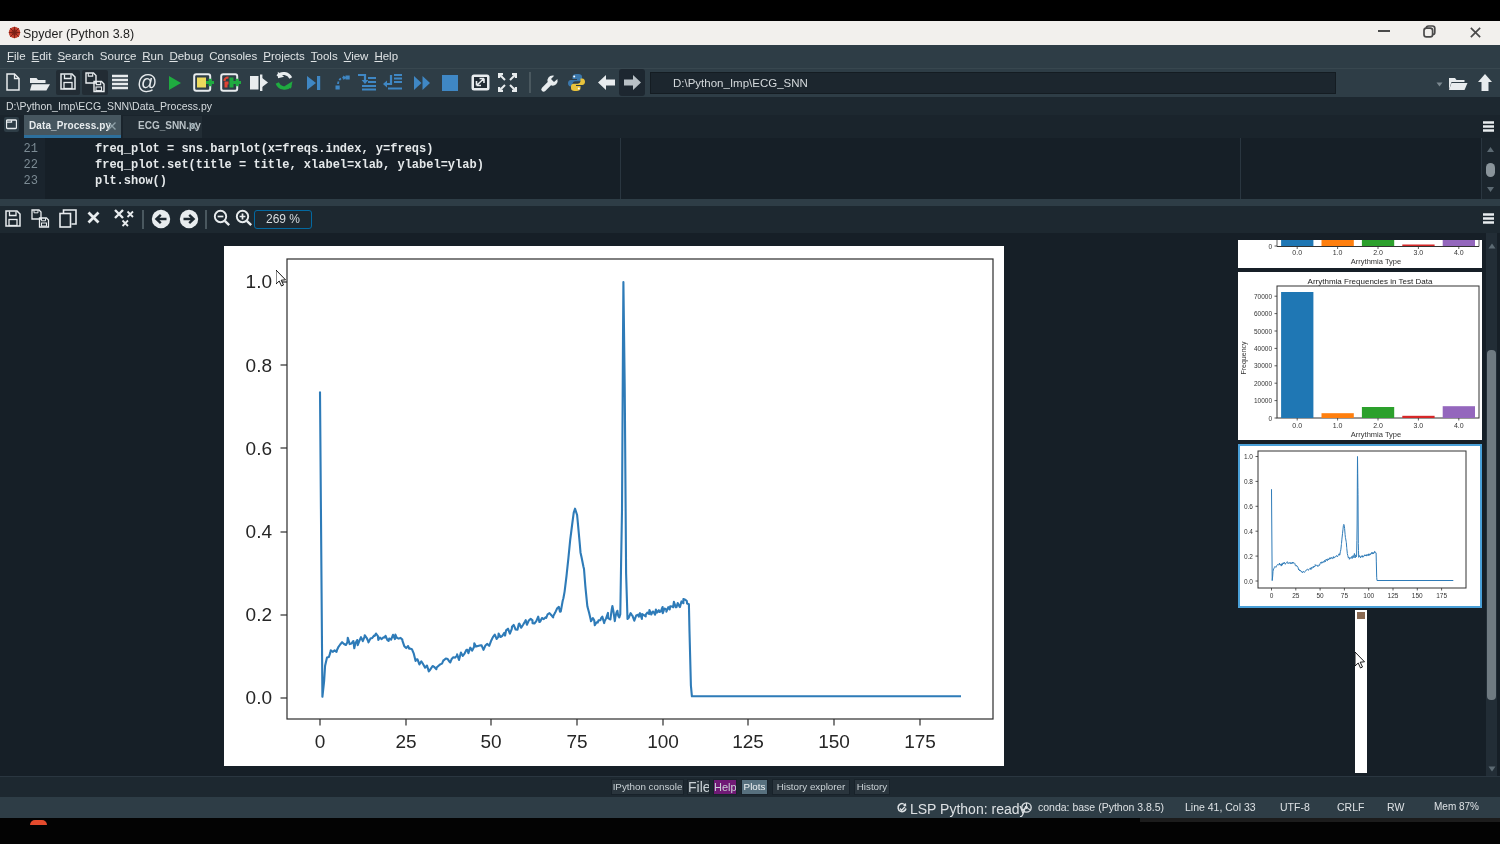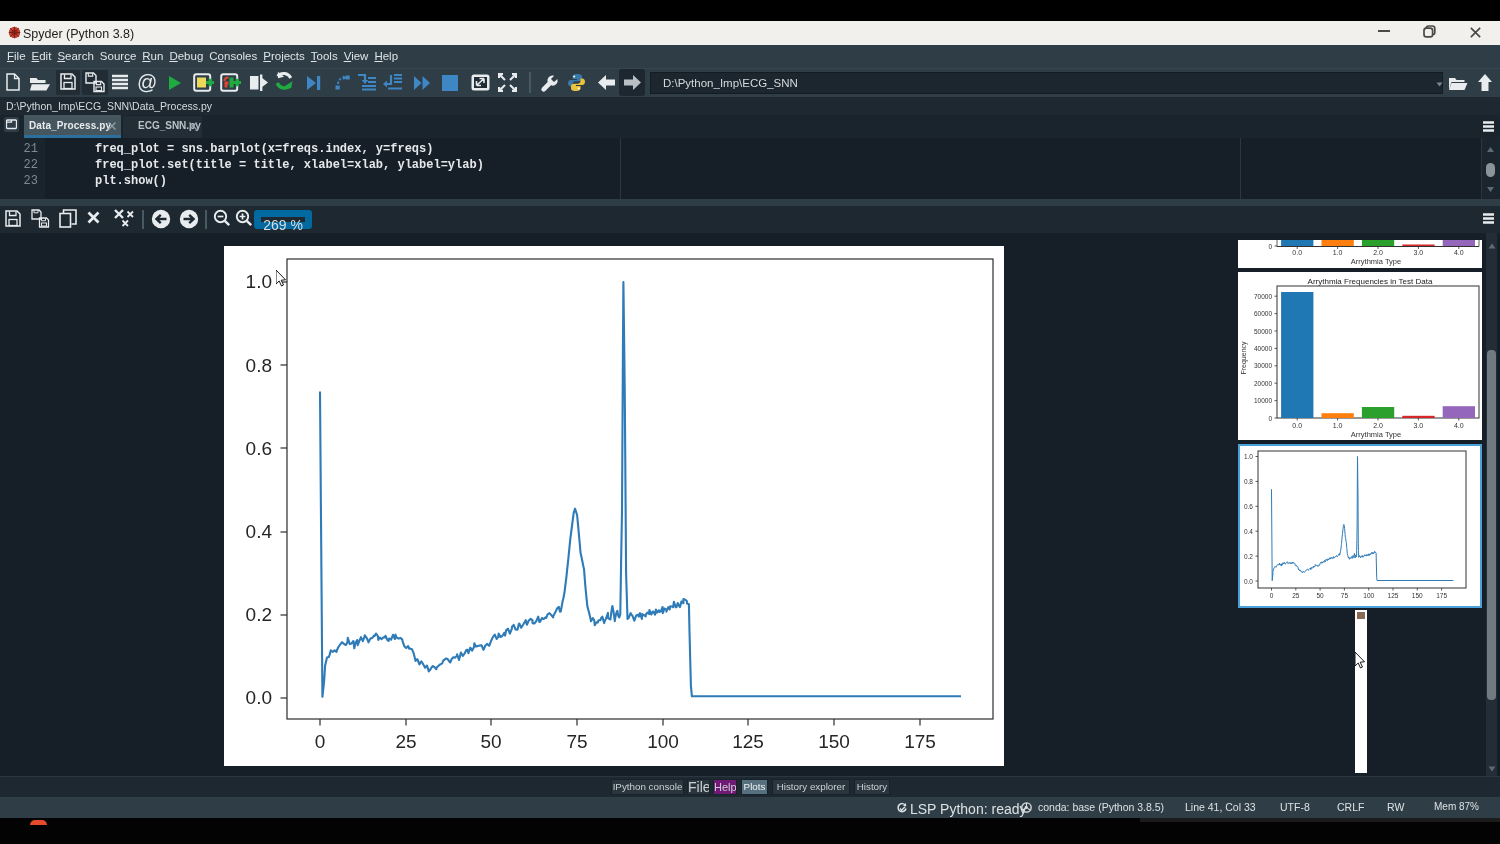--- a/index.html
+++ b/index.html
@@ -124,21 +124,21 @@
     <path d="M9.5 18 c2.5 0 4 -1 4 -2.8 V13 H9 v-1 h6.2 C17 12 18 10.7 18 8.8 c0-1.9-1-3.2-2.8-3.2 H13.5 V8 c0 1.6-1.4 2.8-3 2.8 h-4 C5.1 10.8 4 12 4 13.4 v1.8 C4 17 5.5 18 7.5 18 Z" fill="#e9c33c"></path>
     <circle cx="11.8" cy="15.5" r="1" fill="#fff"></circle>
   </svg>
 <svg class="abs" style="left:597px;top:74px" width="19" height="17" viewBox="0 0 19 17">
     <path d="M1 8.5 L9 1 V5.5 H18 V11.5 H9 V16 Z" fill="#e8ecee"></path>
   </svg>
 <div class="abs" style="left:619px;top:69px;width:26px;height:27px;background:#1d2730;border-radius:3px"></div>
 <svg class="abs" style="left:623px;top:74px" width="19" height="17" viewBox="0 0 19 17">
     <path d="M18 8.5 L10 1 V5.5 H1 V11.5 H10 V16 Z" fill="#b8c0c5"></path>
   </svg>
-<div class="abs" style="left:650px;top:72px;width:793px;height:22px;background:#1c262e;border:1px solid #141c22;color:#d4d9dc;font-size:11.5px;line-height:20px;padding-left:12px">D:\Python_Imp\ECG_SNN</div>
+<div class="abs" style="left:650px;top:72px;width:686px;height:22px;background:#1c262e;border:1px solid #141c22;color:#d4d9dc;font-size:11.5px;line-height:20px;padding-left:22px">D:\Python_Imp\ECG_SNN</div>
 <svg class="abs" style="left:1436px;top:82px" width="7" height="5" viewBox="0 0 7 5">
     <path d="M0.5 0.5 L3.5 4.5 L6.5 0.5 Z" fill="#7b888f"></path>
   </svg>
 <svg class="abs" style="left:1448px;top:75px" width="20" height="16" viewBox="0 0 20 16">
     <path d="M1 3 h6 l1.5 2 h8 v2 h-13 l-2.5 8 z" fill="#e8ecee"></path>
     <path d="M3.5 8 h16 l-3 7 h-15.5 z" fill="#e8ecee"></path>
   </svg>
 <svg class="abs" style="left:1476px;top:73px" width="18" height="20" viewBox="0 0 18 20">
     <path d="M9 1 L16 9 H12.5 V18 H5.5 V9 H2 Z" fill="#e8ecee"></path>
   </svg>
@@ -222,21 +222,21 @@
 <svg class="abs" style="left:213px;top:209px" width="18" height="18" viewBox="0 0 18 18">
     <circle cx="7.5" cy="7.5" r="5.7" fill="none" stroke="#e8ecee" stroke-width="1.9"></circle>
     <path d="M11.8 11.8 L16.2 16.2" stroke="#e8ecee" stroke-width="2.4"></path>
     <path d="M4.6 7.5 h5.8" stroke="#e8ecee" stroke-width="1.7"></path>
   </svg>
 <svg class="abs" style="left:235px;top:209px" width="18" height="18" viewBox="0 0 18 18">
     <circle cx="7.5" cy="7.5" r="5.7" fill="none" stroke="#e8ecee" stroke-width="1.9"></circle>
     <path d="M11.8 11.8 L16.2 16.2" stroke="#e8ecee" stroke-width="2.4"></path>
     <path d="M4.6 7.5 h5.8 M7.5 4.6 v5.8" stroke="#e8ecee" stroke-width="1.7"></path>
   </svg>
-<div class="abs" style="left:254px;top:210px;width:58px;height:19px;border:7px solid #0369a1;border-radius:3px;color:#d8dde0;font-size:14px;line-height:17px;text-align:center">269 %</div>
+<div class="abs" style="left:254px;top:210px;width:58px;height:19px;border:1px solid #0369a1;border-radius:3px;color:#d8dde0;font-size:12px;line-height:17px;text-align:center">269 %</div>
 <svg class="abs" style="left:1482px;top:212px" width="13" height="13" viewBox="0 0 13 13">
     <path d="M1 2.5 h11 M1 6.5 h11 M1 10.5 h11" stroke="#e8ecee" stroke-width="2.6"></path>
   </svg>
 
 <div class="abs" style="left:0;top:233px;width:1500px;height:543px;background:#161f27"></div>
 
 <svg class="abs" style="left:0;top:0" width="1500" height="844" viewBox="0 0 1500 844">
 <rect x="224" y="246" width="780" height="520" fill="#ffffff"></rect>
 <rect x="287" y="259" width="706" height="460" fill="none" stroke="#2c2c2c" stroke-width="1.2"></rect>
 <line x1="287" y1="698" x2="280.5" y2="698" stroke="#2c2c2c" stroke-width="1.2"></line>

